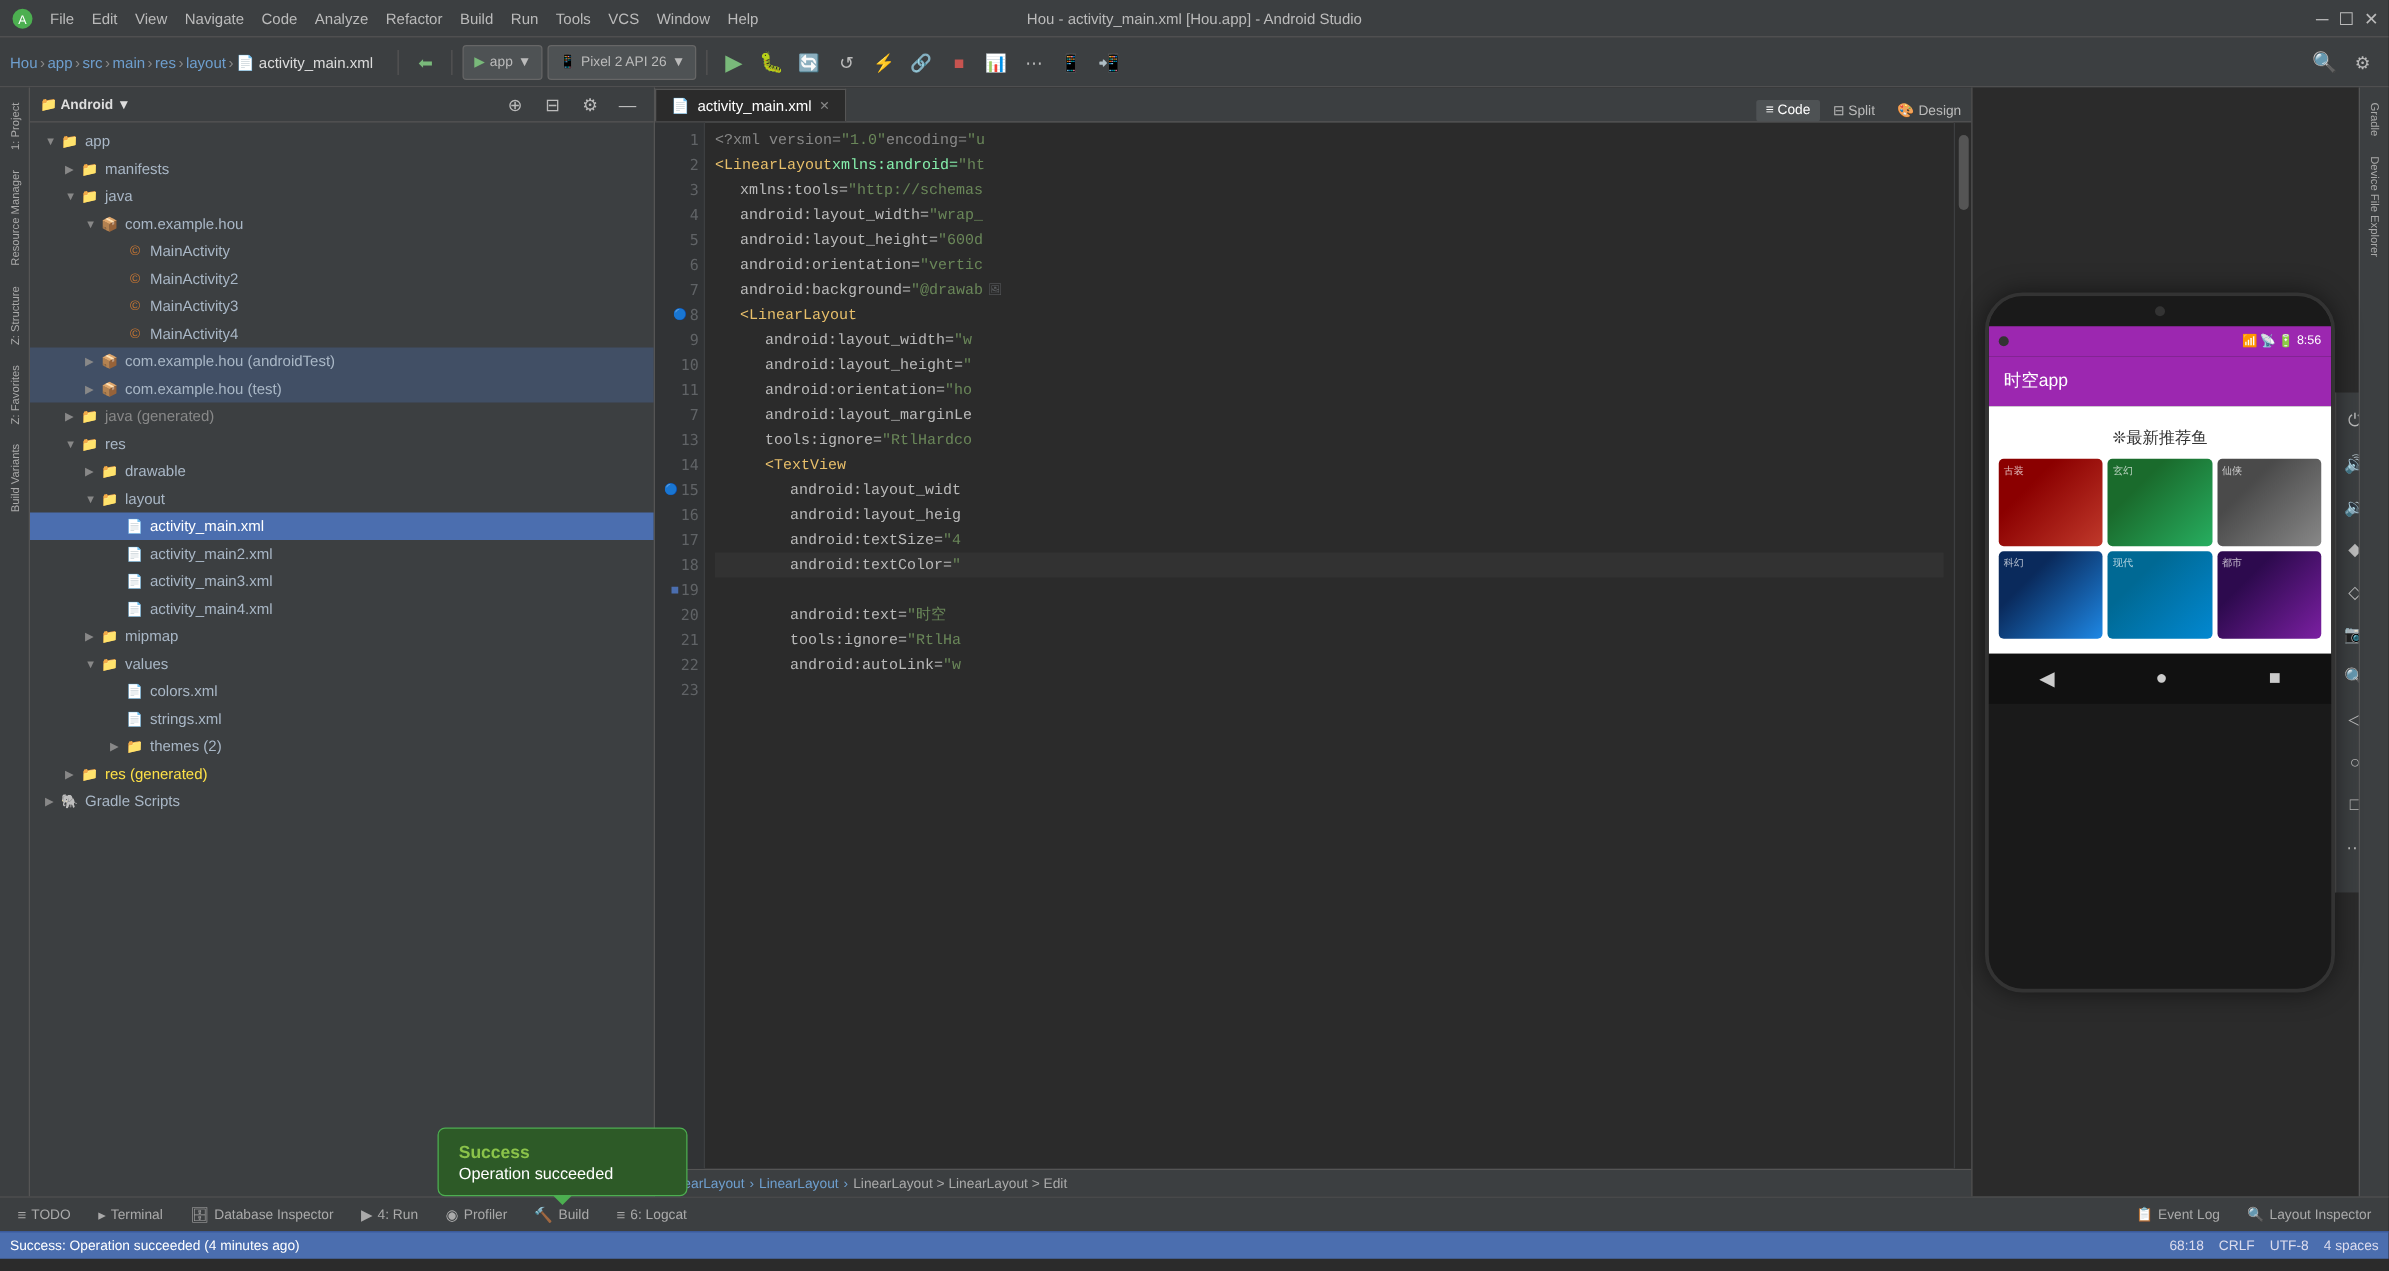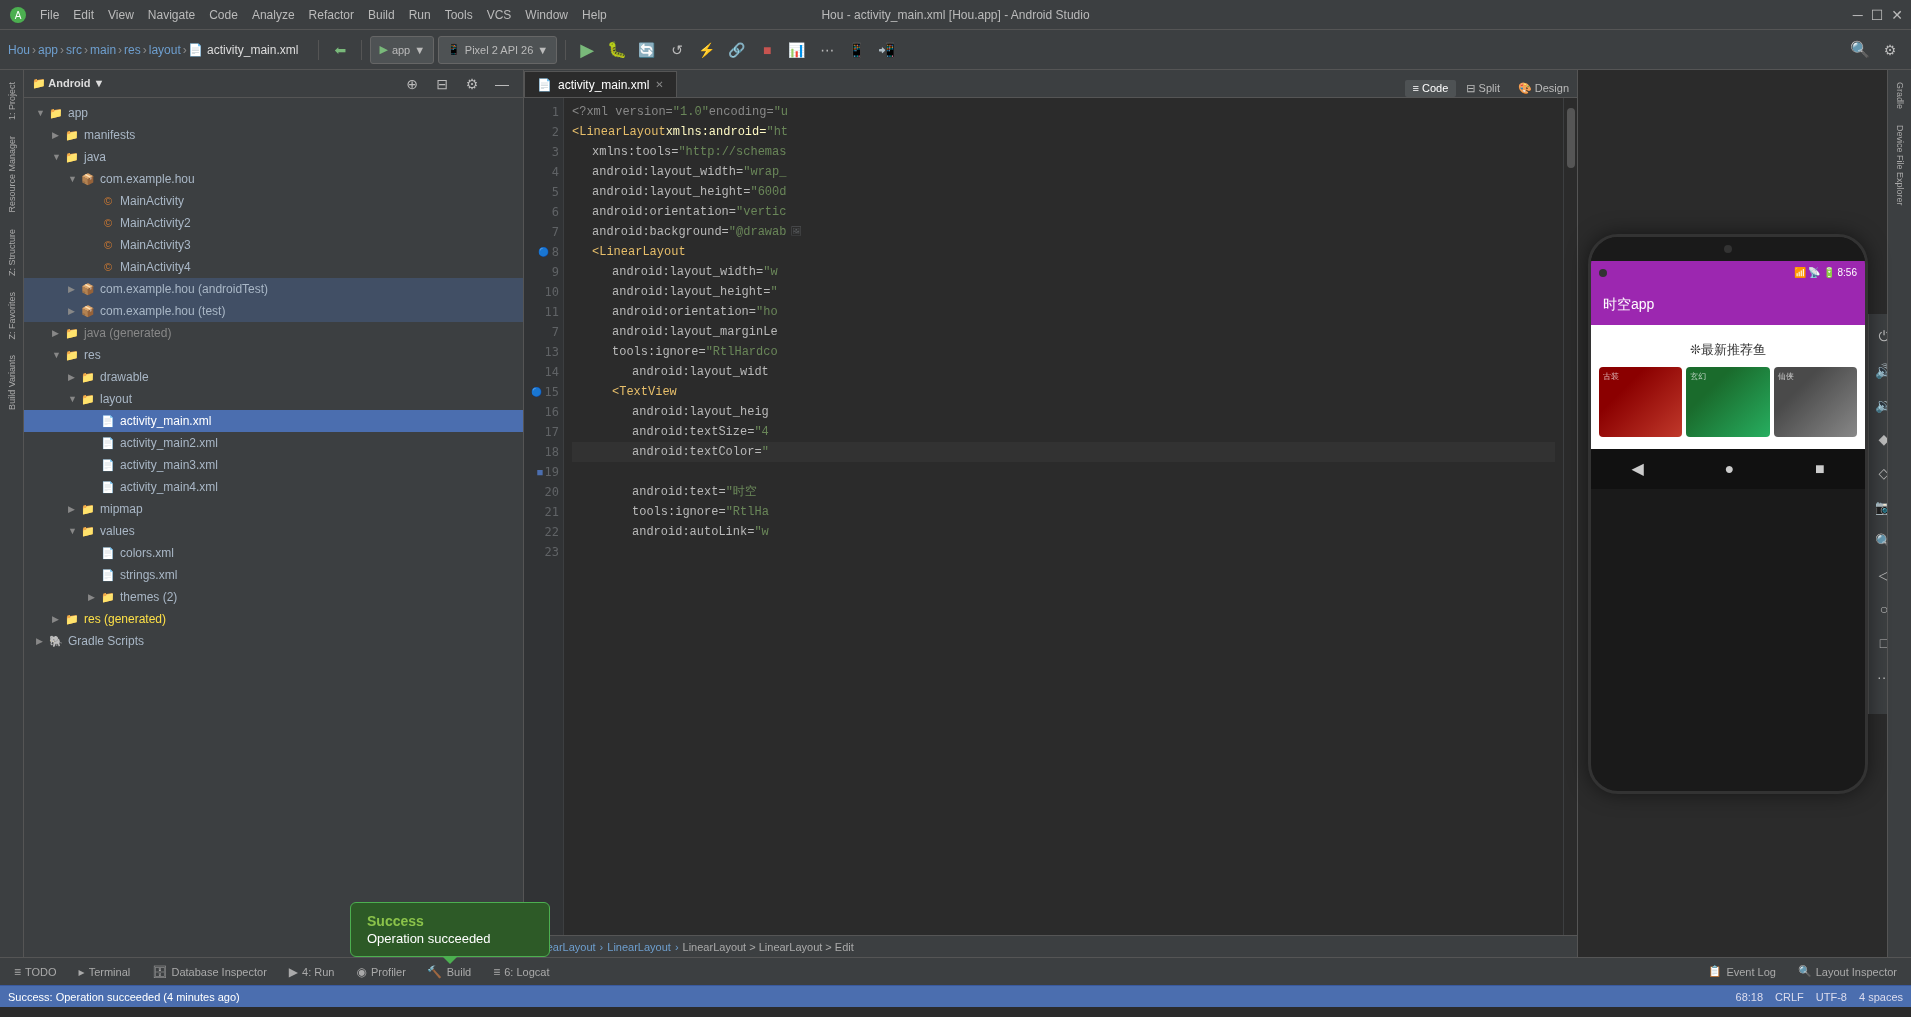--- a/index.html
+++ b/index.html
@@ -834,21 +834,21 @@
       </div>
       <div class="code-area">
         <div class="code-line">
           <span style="color:#888">&lt;?xml version=</span>
             <span style="color:#6a8759">"1.0"</span>
             <span style="color:#888"> encoding=</span>
             <span style="color:#6a8759">"u</span>
         </div>
         <div class="code-line">
           <span style="color:#e8bf6a">&lt;LinearLayout</span>
-            <span style="color:#fef9c3"> xmlns:android=</span>
+            <span style="color:#86efac"> xmlns:android=</span>
             <span style="color:#6a8759">"ht</span>
         </div>
         <div class="code-line">
           <span style="padding-left:20px;color:#bababa">xmlns:tools=</span>
             <span style="color:#6a8759">"http://schemas</span>
         </div>
         <div class="code-line">
           <span style="padding-left:20px;color:#bababa">android:layout_width=</span>
             <span style="color:#6a8759">"wrap_</span>
         </div>
@@ -881,24 +881,24 @@
             <span style="color:#6a8759">"ho</span>
         </div>
         <div class="code-line">
           <span style="padding-left:40px;color:#bababa">android:layout_marginLe</span>
         </div>
         <div class="code-line">
           <span style="padding-left:40px;color:#bababa">tools:ignore=</span>
             <span style="color:#6a8759">"RtlHardco</span>
         </div>
         <div class="code-line">
+          <span style="padding-left:40px;color:#e8bf6a">&lt;TextView</span>
+        </div>
+        <div class="code-line">
           <span style="padding-left:60px;color:#bababa">android:layout_widt</span>
-        </div>
-        <div class="code-line">
-          <span style="padding-left:40px;color:#e8bf6a">&lt;TextView</span>
         </div>
         <div class="code-line">
           <span style="padding-left:60px;color:#bababa">android:layout_heig</span>
         </div>
         <div class="code-line">
           <span style="padding-left:60px;color:#bababa">android:textSize=</span>
             <span style="color:#6a8759">"4</span>
         </div>
         <div class="code-line active-line">
           <span style="padding-left:60px;color:#bababa">android:textColor=</span>
@@ -966,20 +966,31 @@
                 <div style="padding:4px;font-size:8px;color:#fff;opacity:0.7">古装</div>
               </div>
               <div class="phone-card card-2">
                 <div style="padding:4px;font-size:8px;color:#fff;opacity:0.7">玄幻</div>
               </div>
               <div class="phone-card card-3">
                 <div style="padding:4px;font-size:8px;color:#fff;opacity:0.7">仙侠</div>
               </div>
             </div>
 
+            <div class="phone-grid">
+              <div class="phone-card card-4">
+                <div style="padding:4px;font-size:8px;color:#fff;opacity:0.7">科幻</div>
+              </div>
+              <div class="phone-card card-5">
+                <div style="padding:4px;font-size:8px;color:#fff;opacity:0.7">现代</div>
+              </div>
+              <div class="phone-card card-6">
+                <div style="padding:4px;font-size:8px;color:#fff;opacity:0.7">都市</div>
+              </div>
+            </div>
           </div>
 
           <div class="phone-nav-bar">
             <span class="nav-btn">◀</span>
             <span class="nav-btn">●</span>
             <span class="nav-btn">■</span>
           </div>
         </div>
       </div>
 

